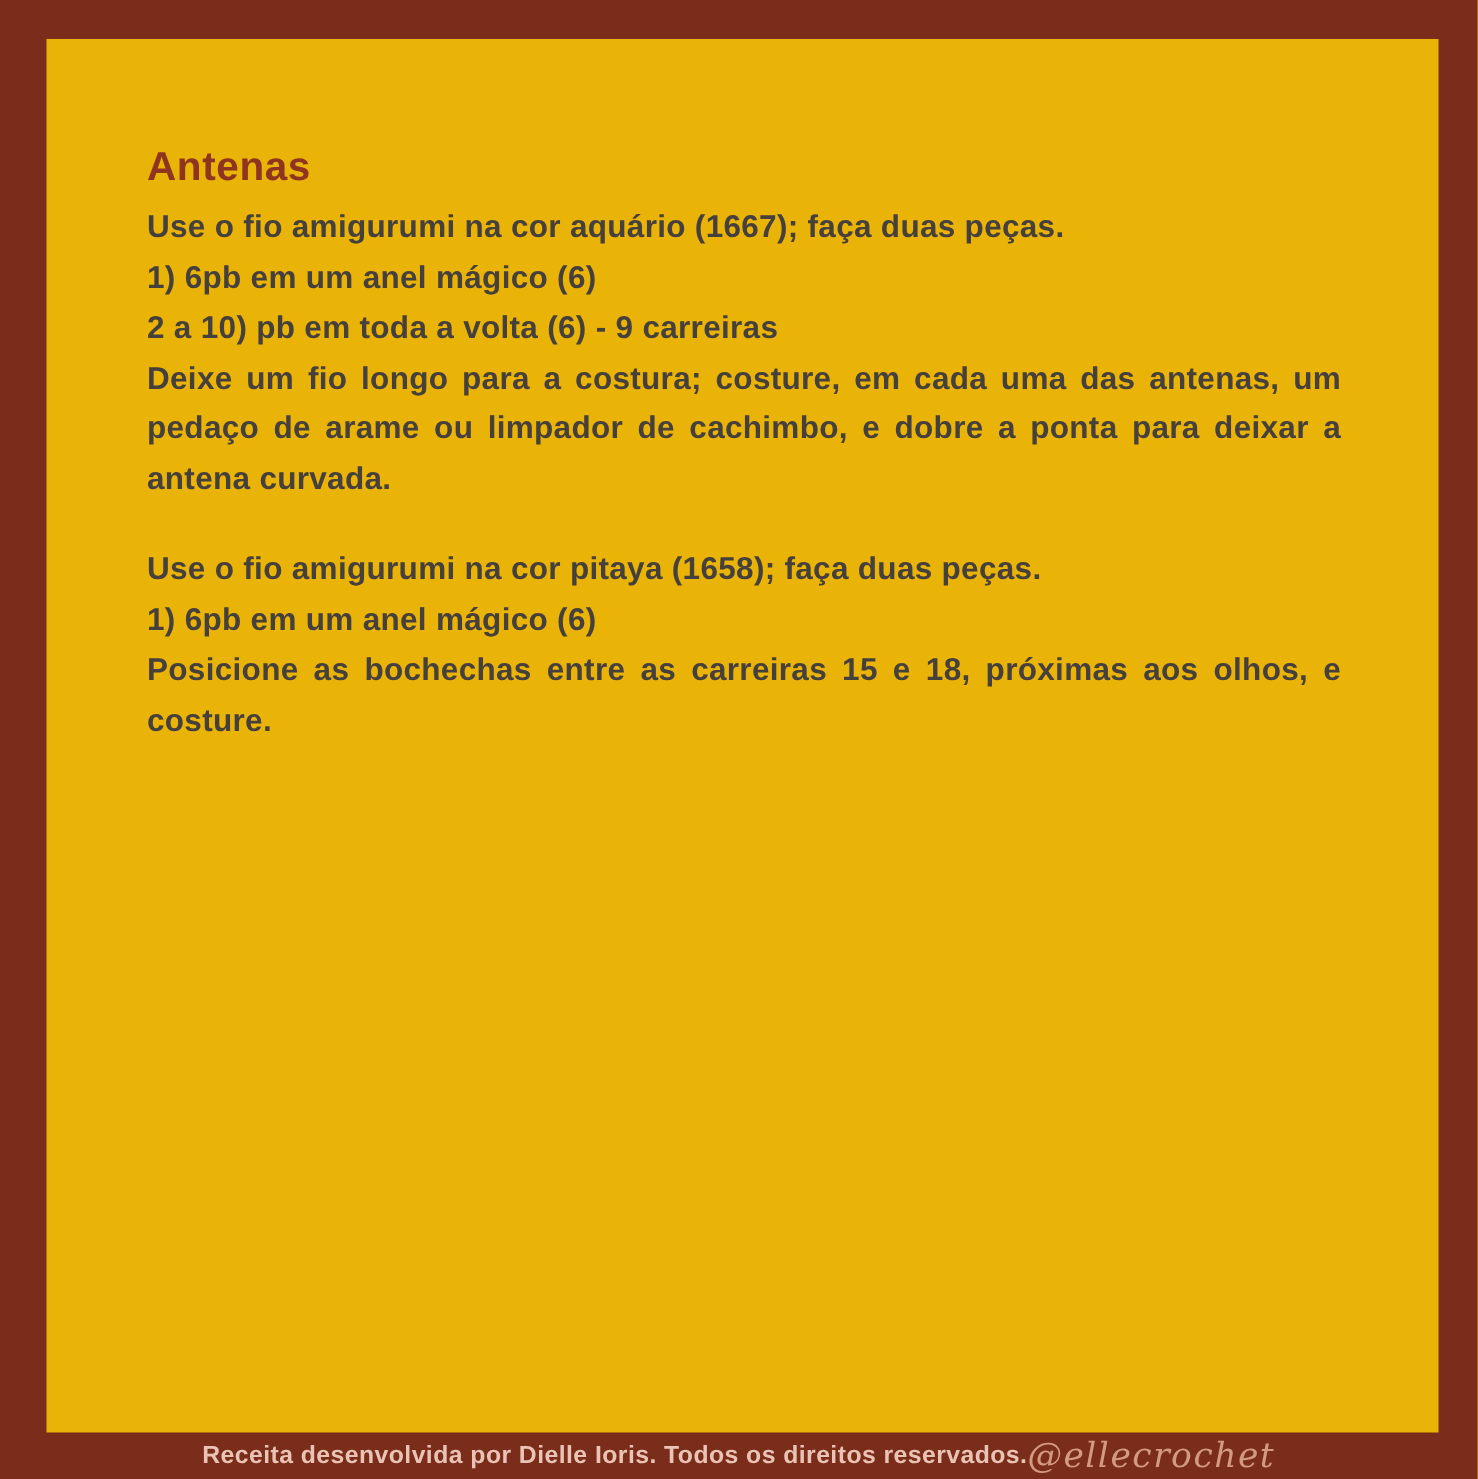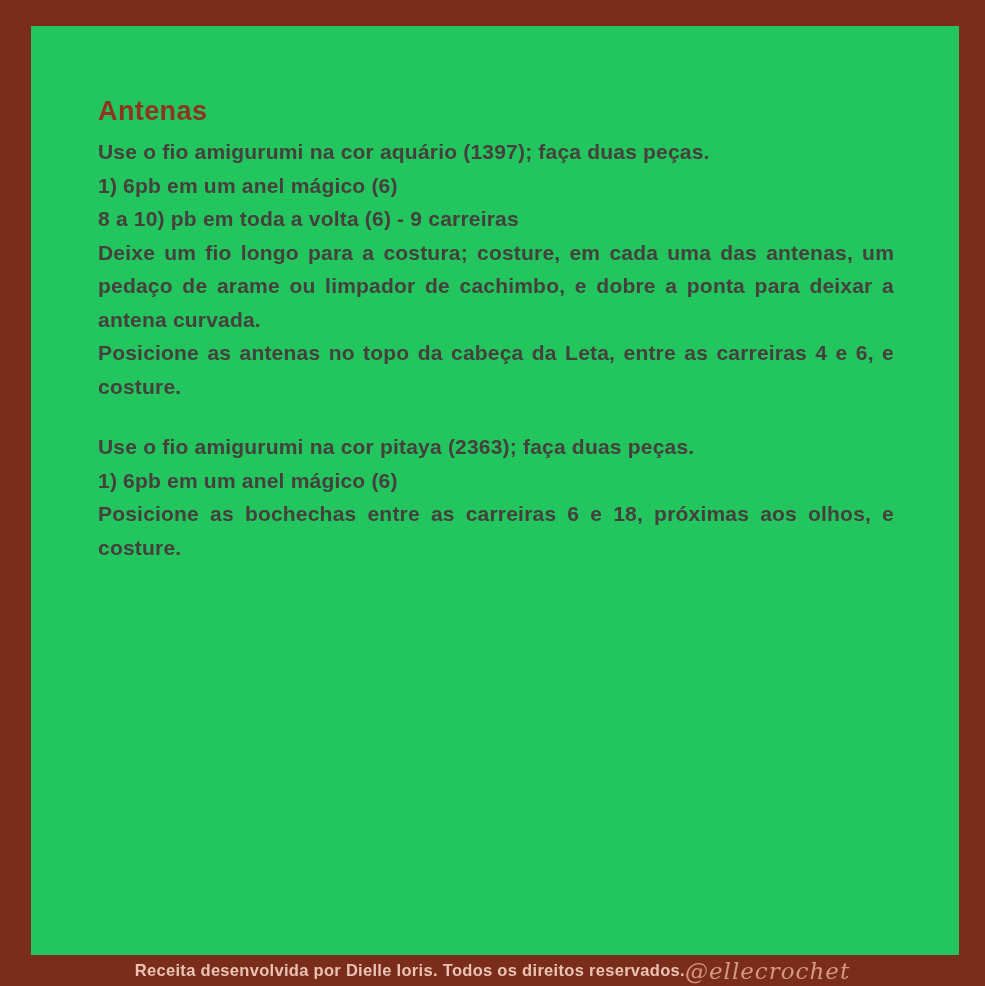--- a/index.html
+++ b/index.html
@@ -13,21 +13,21 @@
     background: #7b2d1b;
     font-family: "Liberation Sans", sans-serif;
     overflow: hidden;
   }
   .panel {
     position: absolute;
     left: 31px;
     top: 26px;
     width: 928px;
     height: 929px;
-    background: #22c55e;
+    background: #eab308;
   }
   .content {
     padding: 68px 65px 0 67px;
   }
   .section-title {
     font-size: 27px;
     line-height: 34px;
     font-weight: bold;
     color: #8e3520;
     letter-spacing: 0.4px;
@@ -72,31 +72,30 @@
   }
 </style>
 </head>
 <body>
 
 <div class="panel">
   <div class="content">
 
     <div class="section">
       <h2 class="section-title">Antenas</h2>
-      <p class="line">Use o fio amigurumi na cor aquário (1397); faça duas peças.</p>
+      <p class="line">Use o fio amigurumi na cor aquário (1667); faça duas peças.</p>
       <p class="line">1) 6pb em um anel mágico (6)</p>
-      <p class="line">8 a 10) pb em toda a volta (6) - 9 carreiras</p>
+      <p class="line">2 a 10) pb em toda a volta (6) - 9 carreiras</p>
       <p class="line just">Deixe um fio longo para a costura; costure, em cada uma das antenas, um pedaço de arame ou limpador de cachimbo, e dobre a ponta para deixar a antena curvada.</p>
-      <p class="line just">Posicione as antenas no topo da cabeça da Leta, entre as carreiras 4 e 6, e costure.</p>
     </div>
 
     <div class="section">
-      <p class="line">Use o fio amigurumi na cor pitaya (2363); faça duas peças.</p>
+      <p class="line">Use o fio amigurumi na cor pitaya (1658); faça duas peças.</p>
       <p class="line">1) 6pb em um anel mágico (6)</p>
-      <p class="line just">Posicione as bochechas entre as carreiras 6 e 18, próximas aos olhos, e costure.</p>
+      <p class="line just">Posicione as bochechas entre as carreiras 15 e 18, próximas aos olhos, e costure.</p>
     </div>
 
   </div>
 </div>
 
 <div class="footer">
   <span class="credit">Receita desenvolvida por Dielle Ioris. Todos os direitos reservados.</span>
   <span class="signature">@ellecrochet</span>
 </div>
 

